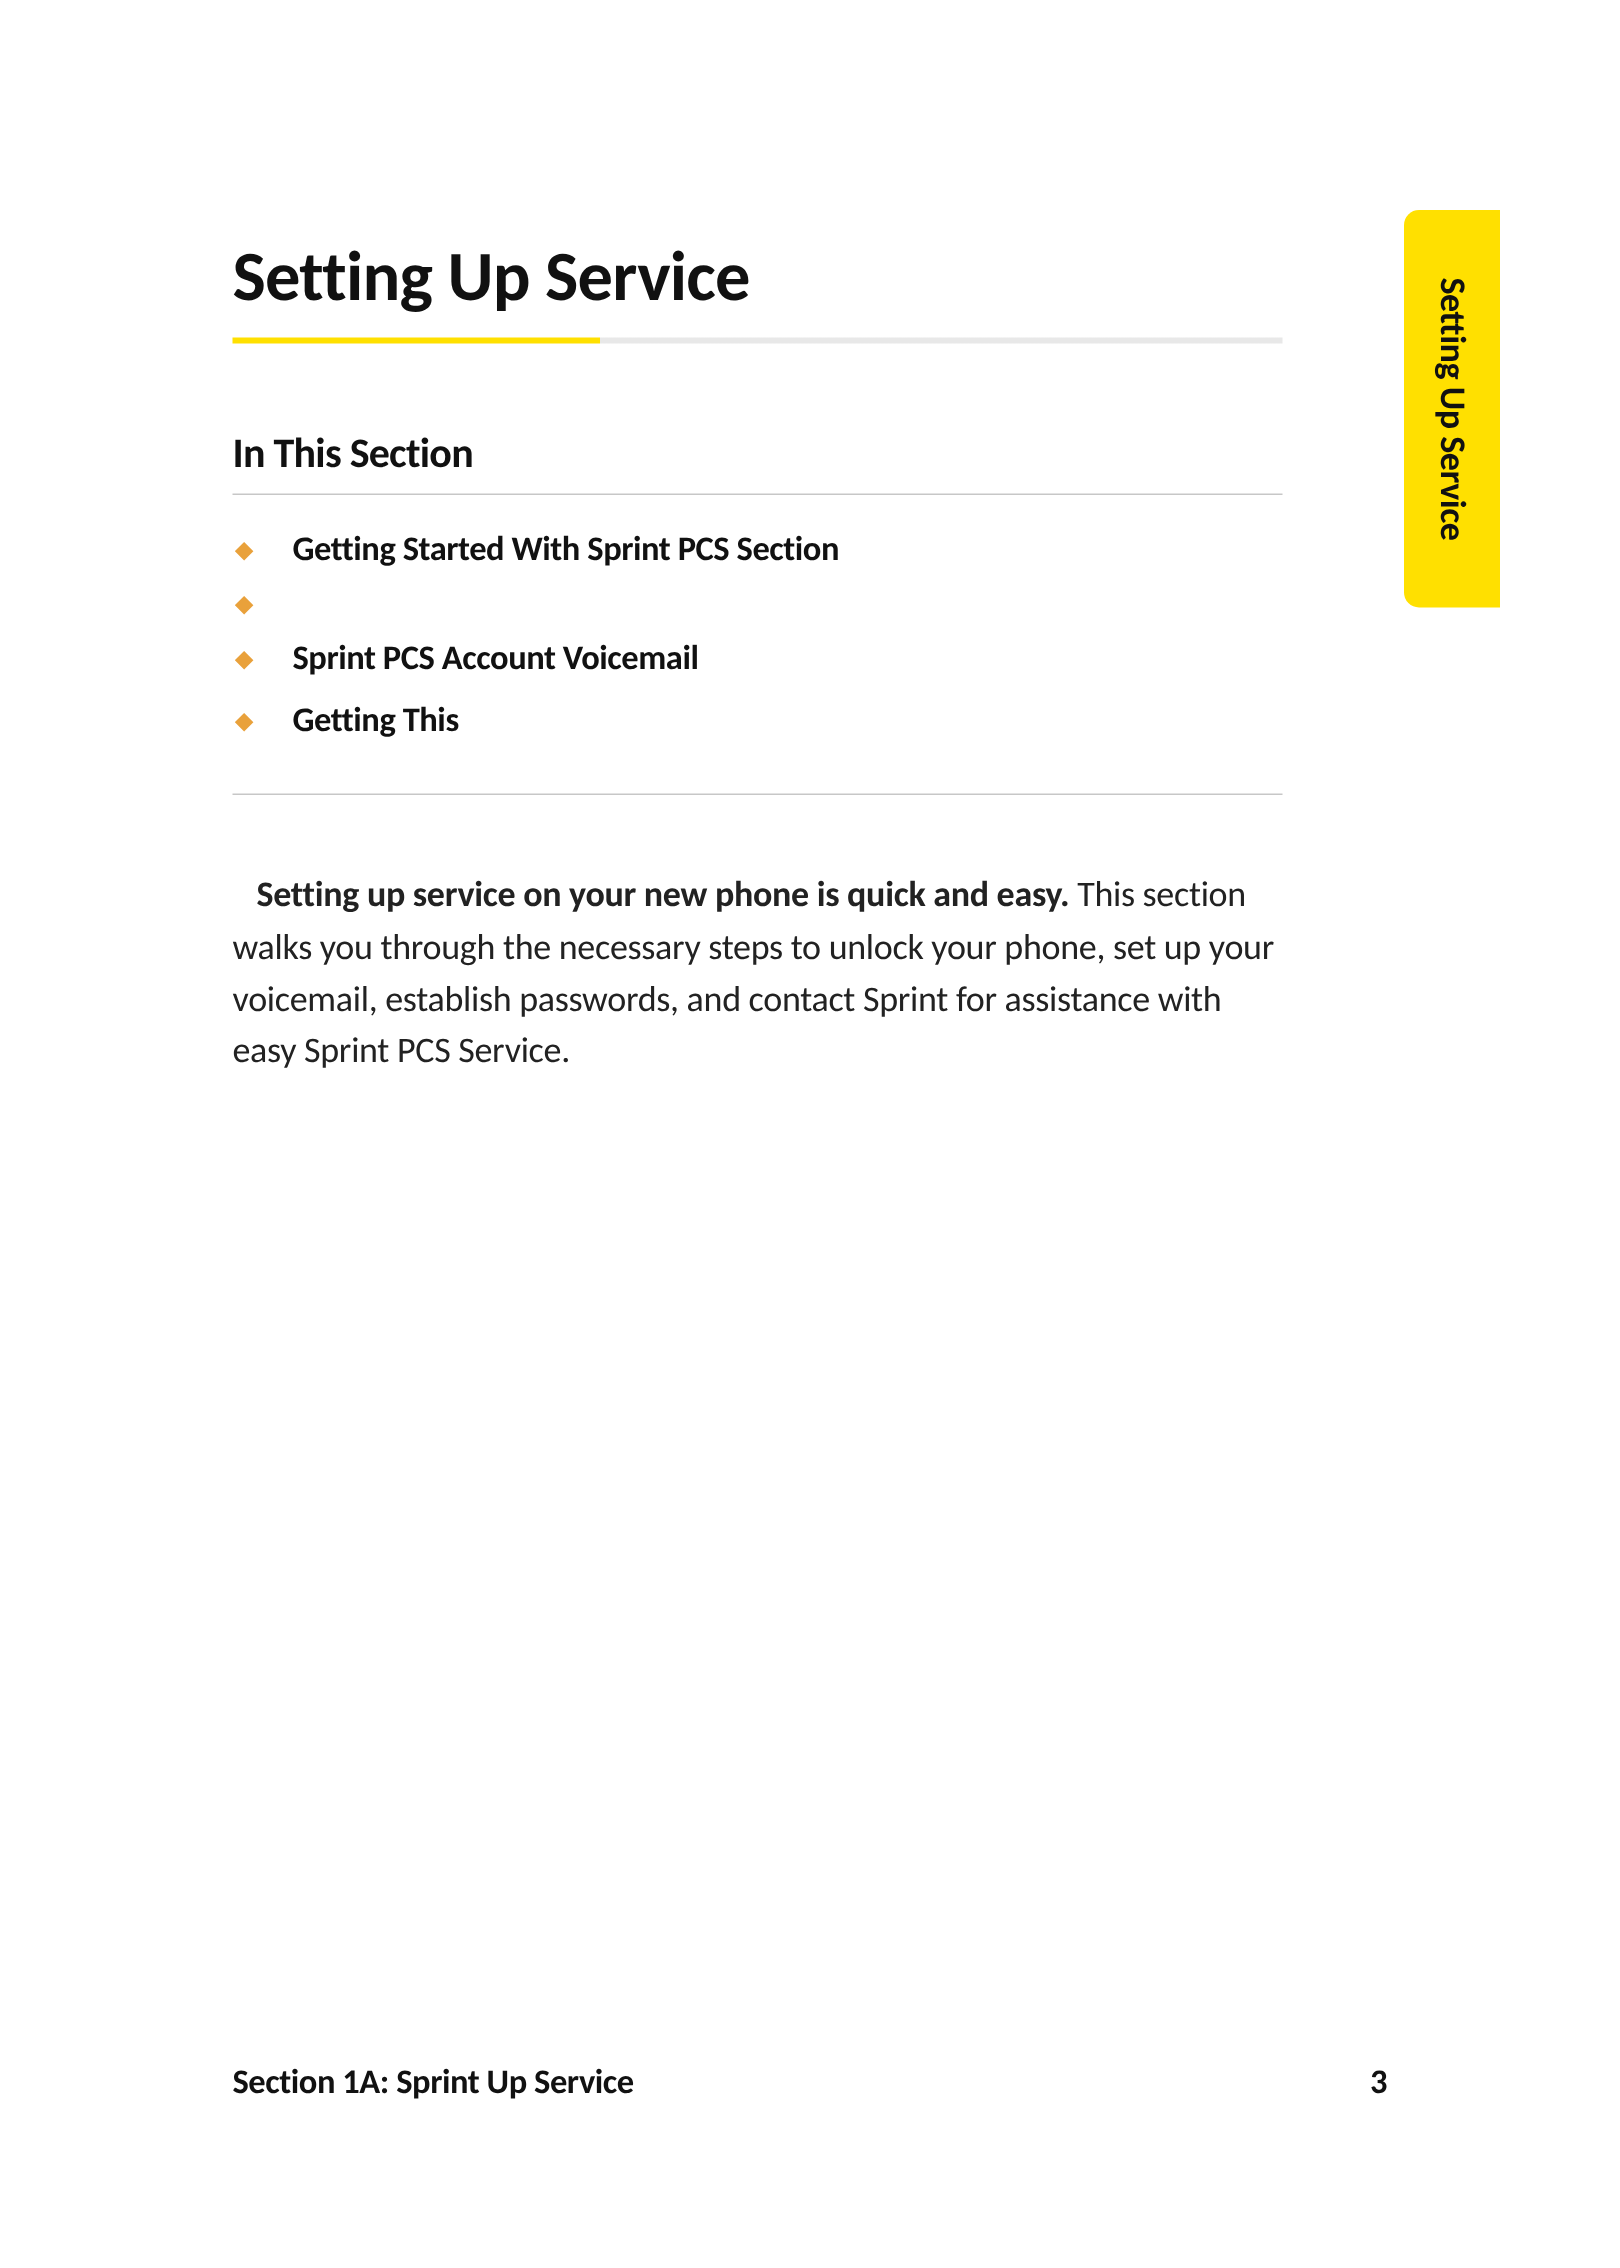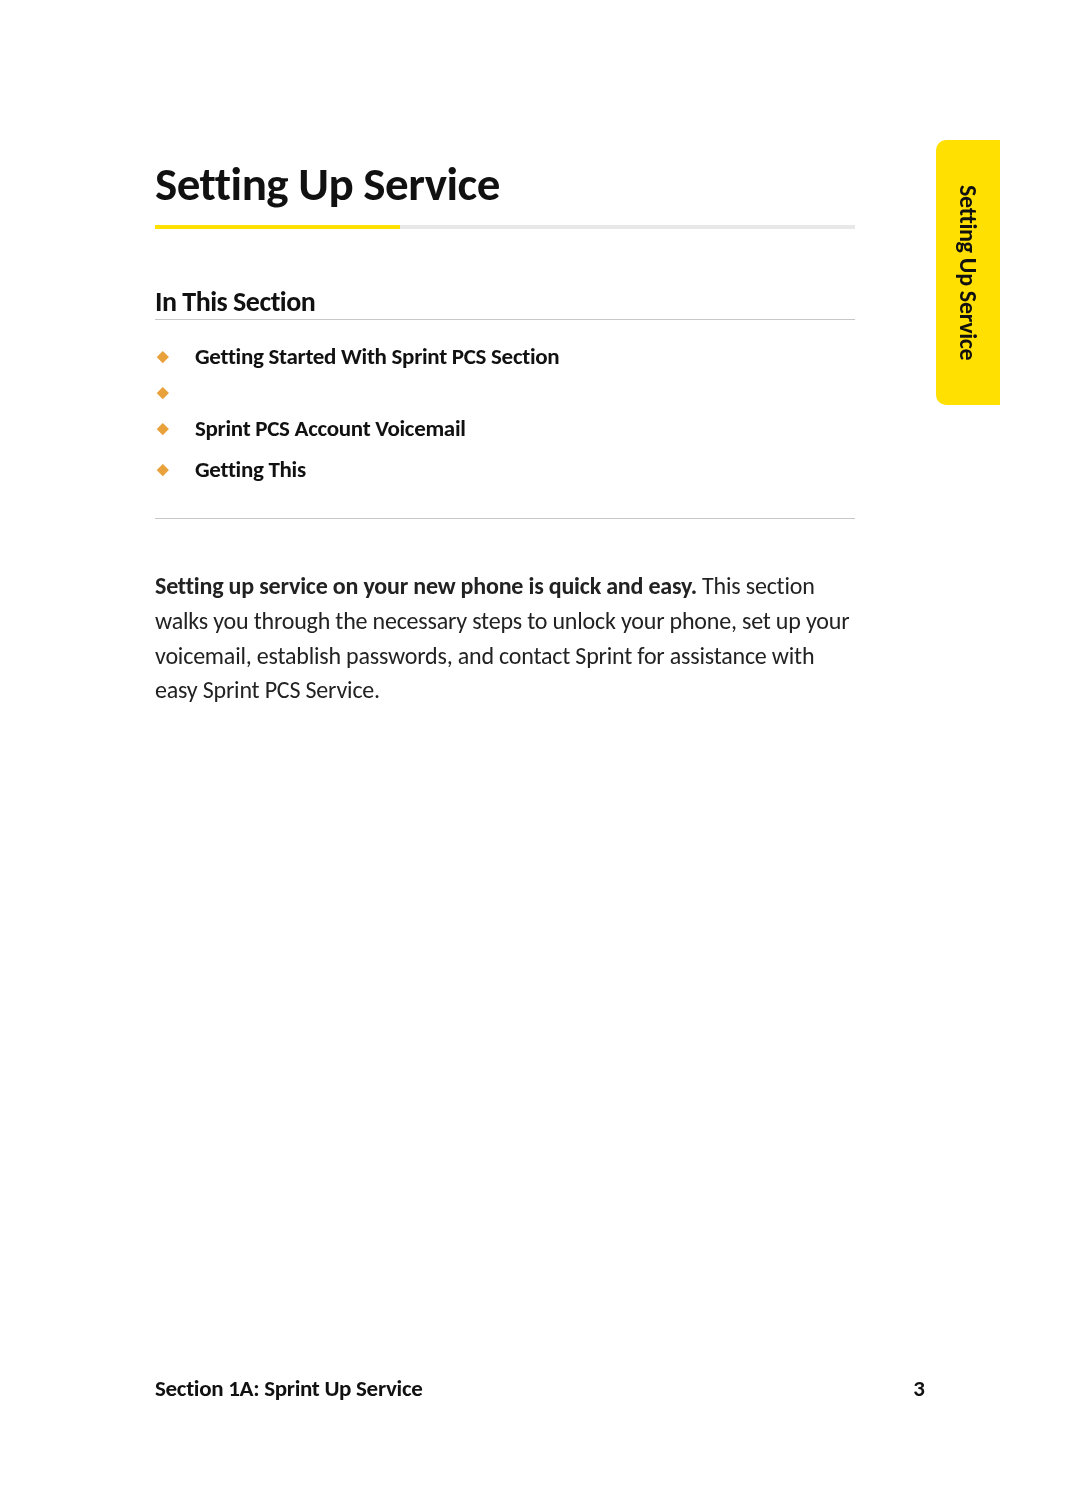--- a/index.html
+++ b/index.html
@@ -44,20 +44,21 @@
       height: 4px;
       width: 100%;
       background: linear-gradient(to right, #ffe000 0%, #ffe000 35%, #e8e8e8 35%, #e8e8e8 100%);
       margin-bottom: 55px;
     }
     .subheading {
       font-size: 28px;
       font-weight: 700;
       color: #111;
       border-bottom: 1.5px solid #c7c7c7;
+      padding-bottom: 10px;
       margin-bottom: 22px;
       letter-spacing: -0.5px;
     }
     .toc {
       list-style: none;
       padding: 0;
       border-bottom: 1.5px solid #c7c7c7;
       padding-bottom: 22px;
       margin-bottom: 50px;
     }
@@ -79,20 +80,21 @@
       width: 16px;
     }
     .body-text {
       font-size: 24px;
       line-height: 1.45;
       color: #222;
       letter-spacing: -0.2px;
     }
     .body-text .lead {
       font-weight: 700;
+      margin-left: 16px;
     }
     .side-tab {
       position: absolute;
       right: 80px;
       top: 140px;
       width: 64px;
       height: 265px;
       background: #ffe000;
       border-radius: 10px 0 0 10px;
       display: flex;

